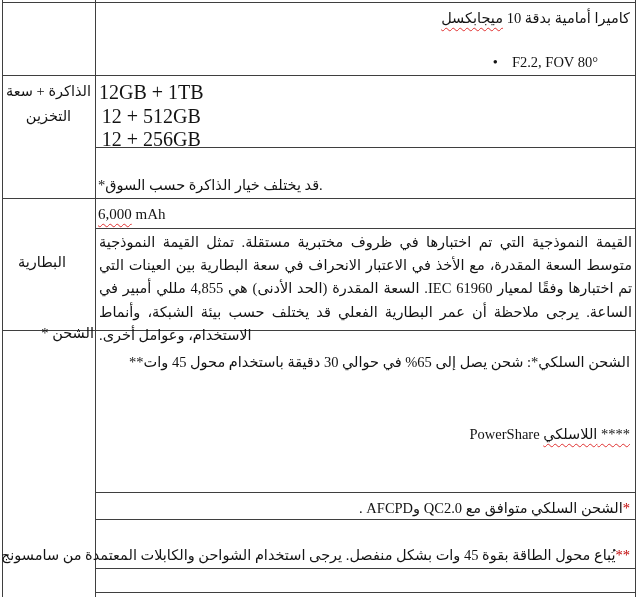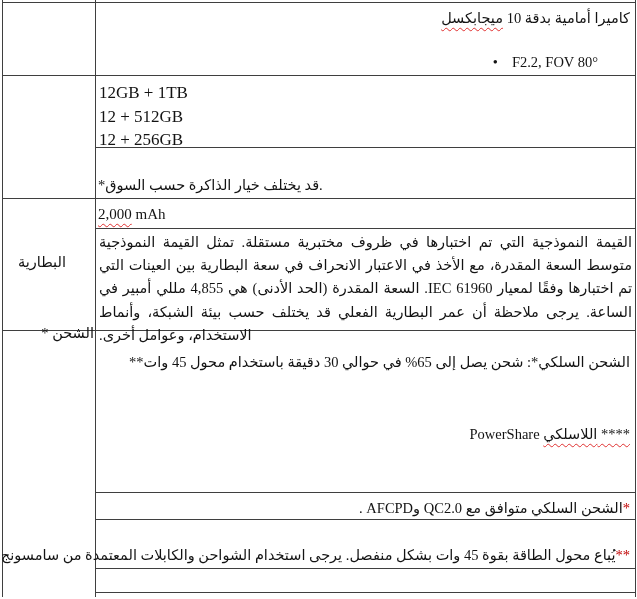--- a/index.html
+++ b/index.html
@@ -49,32 +49,33 @@
   <div class="bline" style="left:95px;top:228px;width:541px;height:1px"></div>
   <div class="bline" style="left:95px;top:492px;width:541px;height:1px"></div>
   <div class="bline" style="left:95px;top:519px;width:541px;height:1px"></div>
   <div class="bline" style="left:95px;top:568px;width:541px;height:1px"></div>
   <div class="bline" style="left:95px;top:592px;width:541px;height:1px"></div>
 
   <div class="txt rtl right-line" style="top:9px"><span>كاميرا أمامية بدقة 10</span> <span class="misspell">ميجابكسل</span></div>
 
   <div class="txt rtl right-line" style="top:53px;padding-left:0;width:499px"><span>•</span><span class="bullet-gap"></span><span class="ltr" style="unicode-bidi:embed">F2.2, FOV 80°</span></div>
 
+  <div class="mem-label">الذاكرة + سعة التخزين</div>
 
-  <div class="txt ltr" style="left:99px;top:81px;line-height:23.7px;font-size:17px;text-align:left">
+  <div class="txt ltr" style="left:99px;top:81px;line-height:23.7px;font-size:20px;text-align:center">
     <div>12GB + 1TB</div>
     <div>12 + 512GB</div>
     <div>12 + 256GB</div>
   </div>
 
   <div class="txt rtl" style="left:3px;top:253px;width:91px;text-align:left;padding-left:15px;box-sizing:border-box">البطارية</div>
 
   <div class="txt rtl" style="left:98px;top:176px;text-align:left">.قد يختلف خيار الذاكرة حسب السوق*</div>
 
-  <div class="txt ltr" style="left:98px;top:205px;font-size:15px"><span class="misspell">2,000</span> <span>mAh</span></div>
+  <div class="txt ltr" style="left:98px;top:205px;font-size:15px"><span class="misspell">6,000</span> <span>mAh</span></div>
 
   <div class="batt-para">القيمة النموذجية التي تم اختبارها في ظروف مختبرية مستقلة. تمثل القيمة النموذجية متوسط السعة المقدرة، مع الأخذ في الاعتبار الانحراف في سعة البطارية بين العينات التي تم اختبارها وفقًا لمعيار IEC 61960. السعة المقدرة (الحد الأدنى) هي 4,855 مللي أمبير في الساعة. يرجى ملاحظة أن عمر البطارية الفعلي قد يختلف حسب بيئة الشبكة، وأنماط الاستخدام، وعوامل أخرى.</div>
 
   <div class="txt rtl" style="left:3px;top:324px;width:91px;text-align:right;box-sizing:border-box">الشحن *</div>
 
   <div class="txt rtl right-line" style="top:353px">الشحن السلكي*: شحن يصل إلى 65% في حوالي 30 دقيقة باستخدام محول 45 وات**</div>
 
   <div class="txt rtl right-line" style="top:425px"><span class="ltr" style="unicode-bidi:embed">PowerShare</span> <span class="misspell">اللاسلكي ****</span></div>
 
   <div class="txt rtl right-line" style="top:499px"><span class="fnmark">*</span><span>الشحن السلكي متوافق مع QC2.0 وAFCPD .</span></div>

